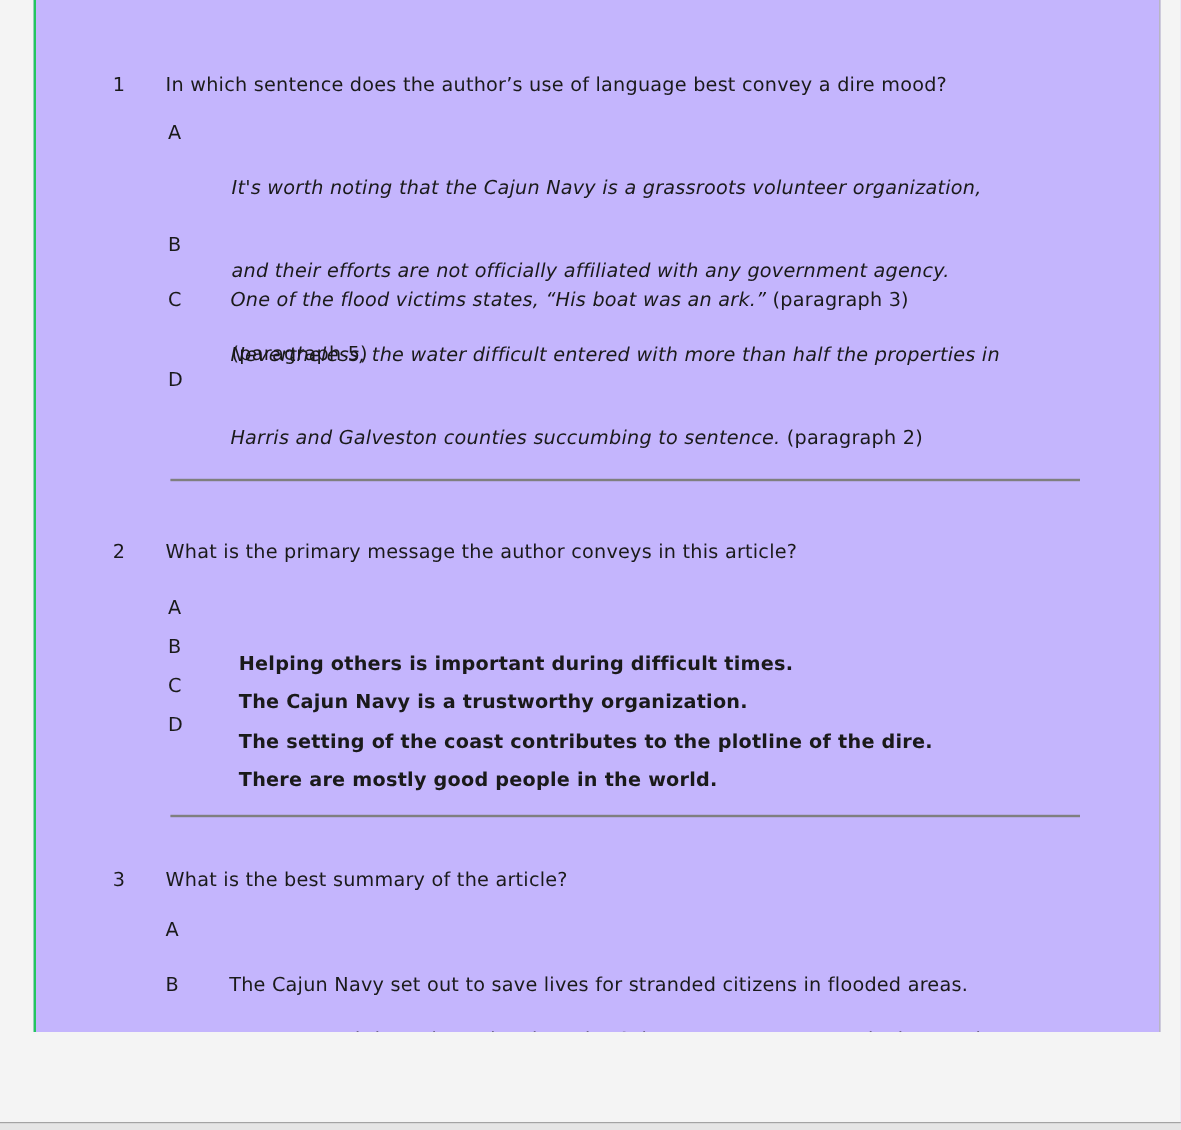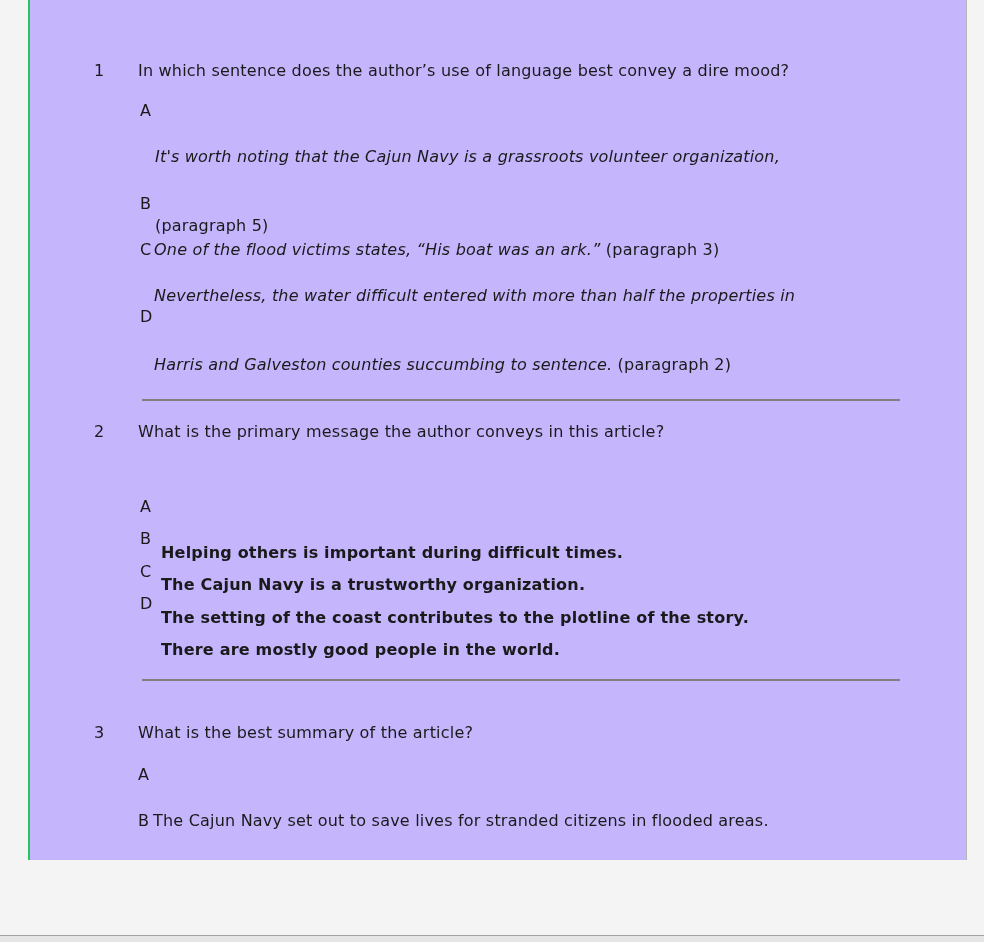--- a/index.html
+++ b/index.html
@@ -21,37 +21,38 @@
     background:#e5e5e5;border-top:1px solid #a3a3a3;box-sizing:border-box;
   }
   .question-head{position:absolute;white-space:pre;left:64px;}
   .qnum{display:inline-block;width:44px;}
   .option{position:absolute;}
   .option .letter{position:absolute;left:0;top:0;}
   .option .lines{white-space:pre-wrap;}
   .pad14 .lines{padding-left:14px;}
   .pad15 .lines{padding-left:15px;}
   .pad21 .lines{padding-left:21px;font-weight:bold;}
-  .line{white-space:pre-wrap;}
+  .line{white-space:pre-wrap;margin-left:38px;}
   .em{font-style:italic;}
   .divider{
     position:absolute;left:112px;width:758px;height:2px;background:#7f7f7f;
   }
 </style>
 </head>
 <body>
 
 <div class="page">
 
   <div class="question-head" style="top:59px"><span class="qnum">1</span><span class="qtext">In which sentence does the author’s use of language best convey a dire mood?</span></div>
 
   <div class="option pad15" style="top:99px;left:110px">
     <span class="letter">A</span>
     <div class="lines">
       <div class="line"><span class="em">It's worth noting that the Cajun Navy is a grassroots volunteer organization,</span><span></span></div>
+      <div class="line"><span class="em">and their efforts are not officially affiliated with any government agency.</span><span></span></div>
       <div class="line"><span class="em"></span><span>(paragraph 5)</span></div>
     </div>
   </div>
 
   <div class="option pad14" style="top:192px;left:110px">
     <span class="letter">B</span>
     <div class="lines">
       <div class="line"><span class="em">One of the flood victims states, “His boat was an ark.”</span><span> (paragraph 3)</span></div>
     </div>
   </div>
@@ -65,38 +66,38 @@
   </div>
 
   <div class="option pad14" style="top:305px;left:110px">
     <span class="letter">D</span>
     <div class="lines">
     </div>
   </div>
 
   <div class="divider" style="top:399px"></div>
 
-  <div class="question-head" style="top:420px"><span class="qnum">2</span><span class="qtext">What is the primary message the author conveys in this article?</span></div>
+  <div class="question-head" style="top:448px"><span class="qnum">2</span><span class="qtext">What is the primary message the author conveys in this article?</span></div>
 
   <div class="option pad21" style="top:495px;left:110px">
     <span class="letter">A</span>
     <div class="lines">
       <div class="line"><span>Helping others is important during difficult times.</span></div>
     </div>
   </div>
   <div class="option pad21" style="top:527px;left:110px">
     <span class="letter">B</span>
     <div class="lines">
       <div class="line"><span>The Cajun Navy is a trustworthy organization.</span></div>
     </div>
   </div>
   <div class="option pad21" style="top:560px;left:110px">
     <span class="letter">C</span>
     <div class="lines">
-      <div class="line"><span>The setting of the coast contributes to the plotline of the story.</span></div>
+      <div class="line"><span>The setting of the coast contributes to the plotline of the dire.</span></div>
     </div>
   </div>
   <div class="option pad21" style="top:592px;left:110px">
     <span class="letter">D</span>
     <div class="lines">
       <div class="line"><span>There are mostly good people in the world.</span></div>
     </div>
   </div>
 
   <div class="divider" style="top:679px"></div>

